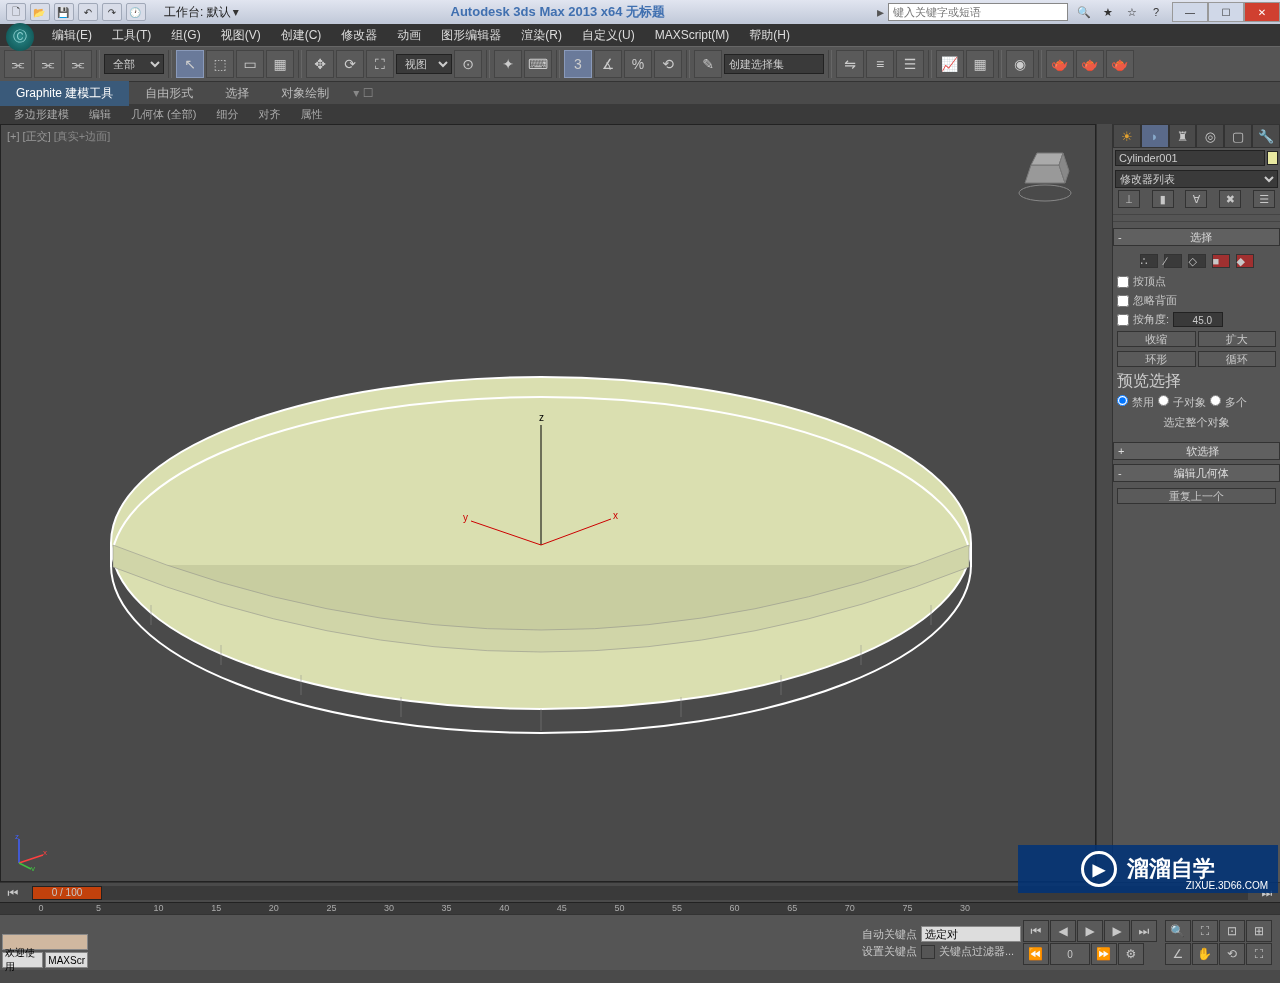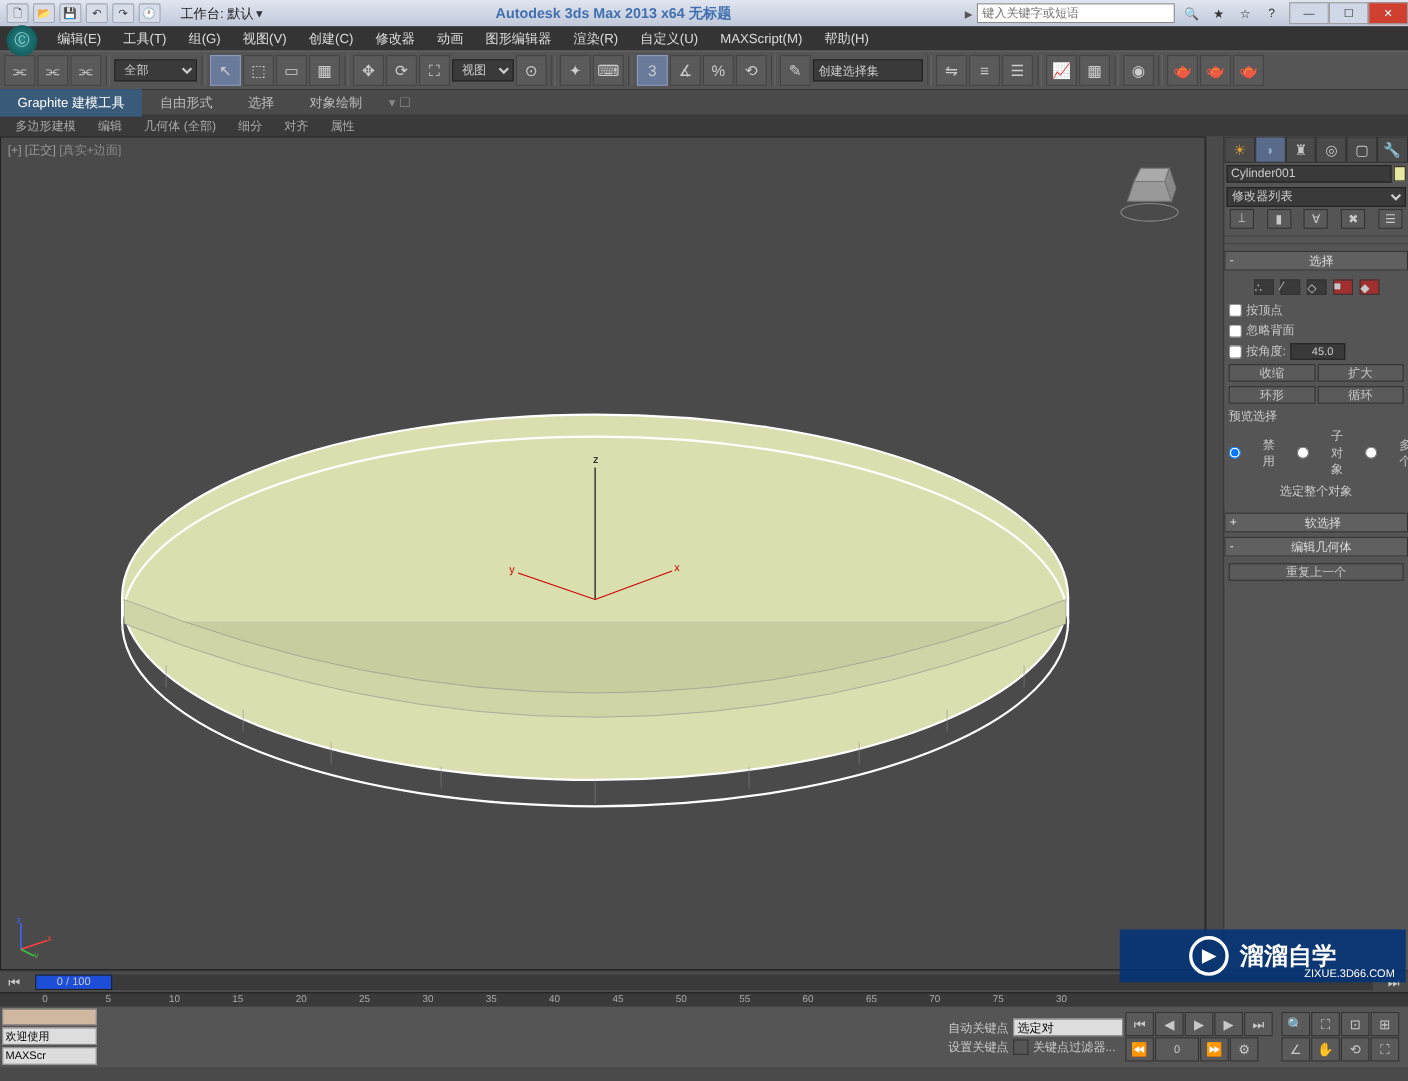--- a/index.html
+++ b/index.html
@@ -73,40 +73,40 @@
 .rollout-head .title { flex: 1; text-align: center; }
 .rollout-body { padding: 4px; background: #555; font-size: 11px; }
 .sel-icons { display: flex; gap: 6px; justify-content: center; padding: 4px 0; }
 .sel-icons .si { width: 18px; height: 14px; border: 1px solid #333; background: #a03030; }
 .sel-icons .si.v { background: #3a3a3a; }
 .chk-row { display: flex; align-items: center; gap: 4px; padding: 2px 0; }
 .chk-row input[type=checkbox] { width: 12px; height: 12px; }
 .chk-row .spin { width: 50px; height: 15px; background: #3a3a3a; border: 1px solid #222; color: #ccc; font-size: 10px; text-align: right; padding-right: 10px; position: relative; display:inline-block; line-height:15px;}
 .btn-row { display: flex; gap: 2px; padding: 2px 0; }
 .btn-row .rb { flex: 1; height: 16px; background: #5a5a5a; border: 1px solid #333; display: flex; align-items: center; justify-content: center; font-size: 11px; }
-.radio-row { display: flex; align-items: center; gap: 20px; padding: 1px 0; font-size: 11px; }
+.radio-row { display: flex; align-items: flex-start; gap: 4px; padding: 1px 0; font-size: 11px; }
 .radio-row input[type=radio] { width: 11px; height: 11px; }
-.group-label { font-size: 11px; color: #ccc; padding: 2px 0; font-family: Liberation Serif, serif; }
+.group-label { font-size: 16px; color: #ccc; padding: 2px 0; font-family: Liberation Serif, serif; }
 .constraint-group { border: 1px solid #444; padding: 4px; margin: 2px 0; }
 .constraint-group .cg-title { font-size: 11px; color: #ccc; margin-bottom: 2px; }
 
 
 .timeline { height: 20px; background: #4a4a4a; border-top: 1px solid #333; position: relative; display:flex; align-items:center;}
 .timeline .slider-track { flex:1; height: 14px; background: #3a3a3a; margin: 0 6px; position: relative; }
-.timeline .slider-thumb { position: absolute; left: 0; width: 70px; height: 14px; background: #1d4ed8; border: 1px solid #222; display: flex; align-items: center; justify-content: center; font-size: 10px; }
+.timeline .slider-thumb { position: absolute; left: 0; width: 70px; height: 14px; background: #c2410c; border: 1px solid #222; display: flex; align-items: center; justify-content: center; font-size: 10px; }
 .timeline .scrubber-icon { width:18px; height:18px; display:flex; align-items:center; justify-content:center; margin:0 4px;}
 
 .timeticks { height: 12px; background: #3a3a3a; border-top: 1px solid #222; position: relative; font-size: 9px; color: #aaa; }
 .timeticks .tick { position: absolute; top: 0; }
 
 
 .statusbar { height: 56px; background: #555; border-top: 1px solid #333; display: flex; }
 .status-left { width: 90px; display: flex; flex-direction: column; justify-content: flex-end; padding: 2px; gap:2px;}
 .status-left .hb { height: 16px; background: #ddd; color: #000; font-size: 10px; display: flex; align-items: center; padding: 0 2px; border:1px solid #888;}
-.status-left .hbrow { display:flex; gap:2px;flex-direction:column;}
+.status-left .hbrow { display:flex; gap:2px;}
 .status-mid { flex: 1; display: flex; flex-direction: column; padding: 4px 6px; gap: 4px; }
 .status-mid .line { height: 18px; display: flex; align-items: center; gap: 8px; font-size: 11px; color: #ccc; }
 .status-mid .coord { display: flex; align-items: center; gap: 2px; }
 .status-mid .coord input { width: 60px; height: 16px; background: #3a3a3a; border: 1px solid #222; color: #ccc; font-size: 10px; text-align: center; }
 .status-right { width: 420px; display: flex; align-items: center; padding: 2px; gap: 2px; position:relative;text-align:right;}
 .play-btns { display: flex; gap: 1px; flex-wrap:wrap; width:140px;}
 .play-btns .pb { width: 26px; height: 22px; background: #5a5a5a; border: 1px solid #333; display: flex; align-items: center; justify-content: center; font-size: 12px; }
 .nav-btns { display: grid; grid-template-columns: repeat(4, 26px); gap: 1px; }
 .nav-btns .nb { width: 26px; height: 22px; background: #5a5a5a; border: 1px solid #333; display: flex; align-items: center; justify-content: center; font-size: 12px; }
 .key-section { display:flex; flex-direction:column; gap:2px; font-size:11px; }
@@ -164,21 +164,21 @@
   <div class="item">自定义(U)</div>
   <div class="item">MAXScript(M)</div>
   <div class="item">帮助(H)</div>
 </div>
 
 <div class="maintoolbar">
   <div class="tbtn">⫘</div>
   <div class="tbtn">⫘</div>
   <div class="tbtn">⫘</div>
   <div class="sep"></div>
-  <select style="width:75px;"><option>全部</option></select>
+  <select style="width:60px;"><option>全部</option></select>
   <div class="sep"></div>
   <div class="tbtn active">↖</div>
   <div class="tbtn">⬚</div>
   <div class="tbtn">▭</div>
   <div class="tbtn">▦</div>
   <div class="sep"></div>
   <div class="tbtn">✥</div>
   <div class="tbtn">⟳</div>
   <div class="tbtn">⛶</div>
   <select style="width:56px;"><option>视图</option></select>

